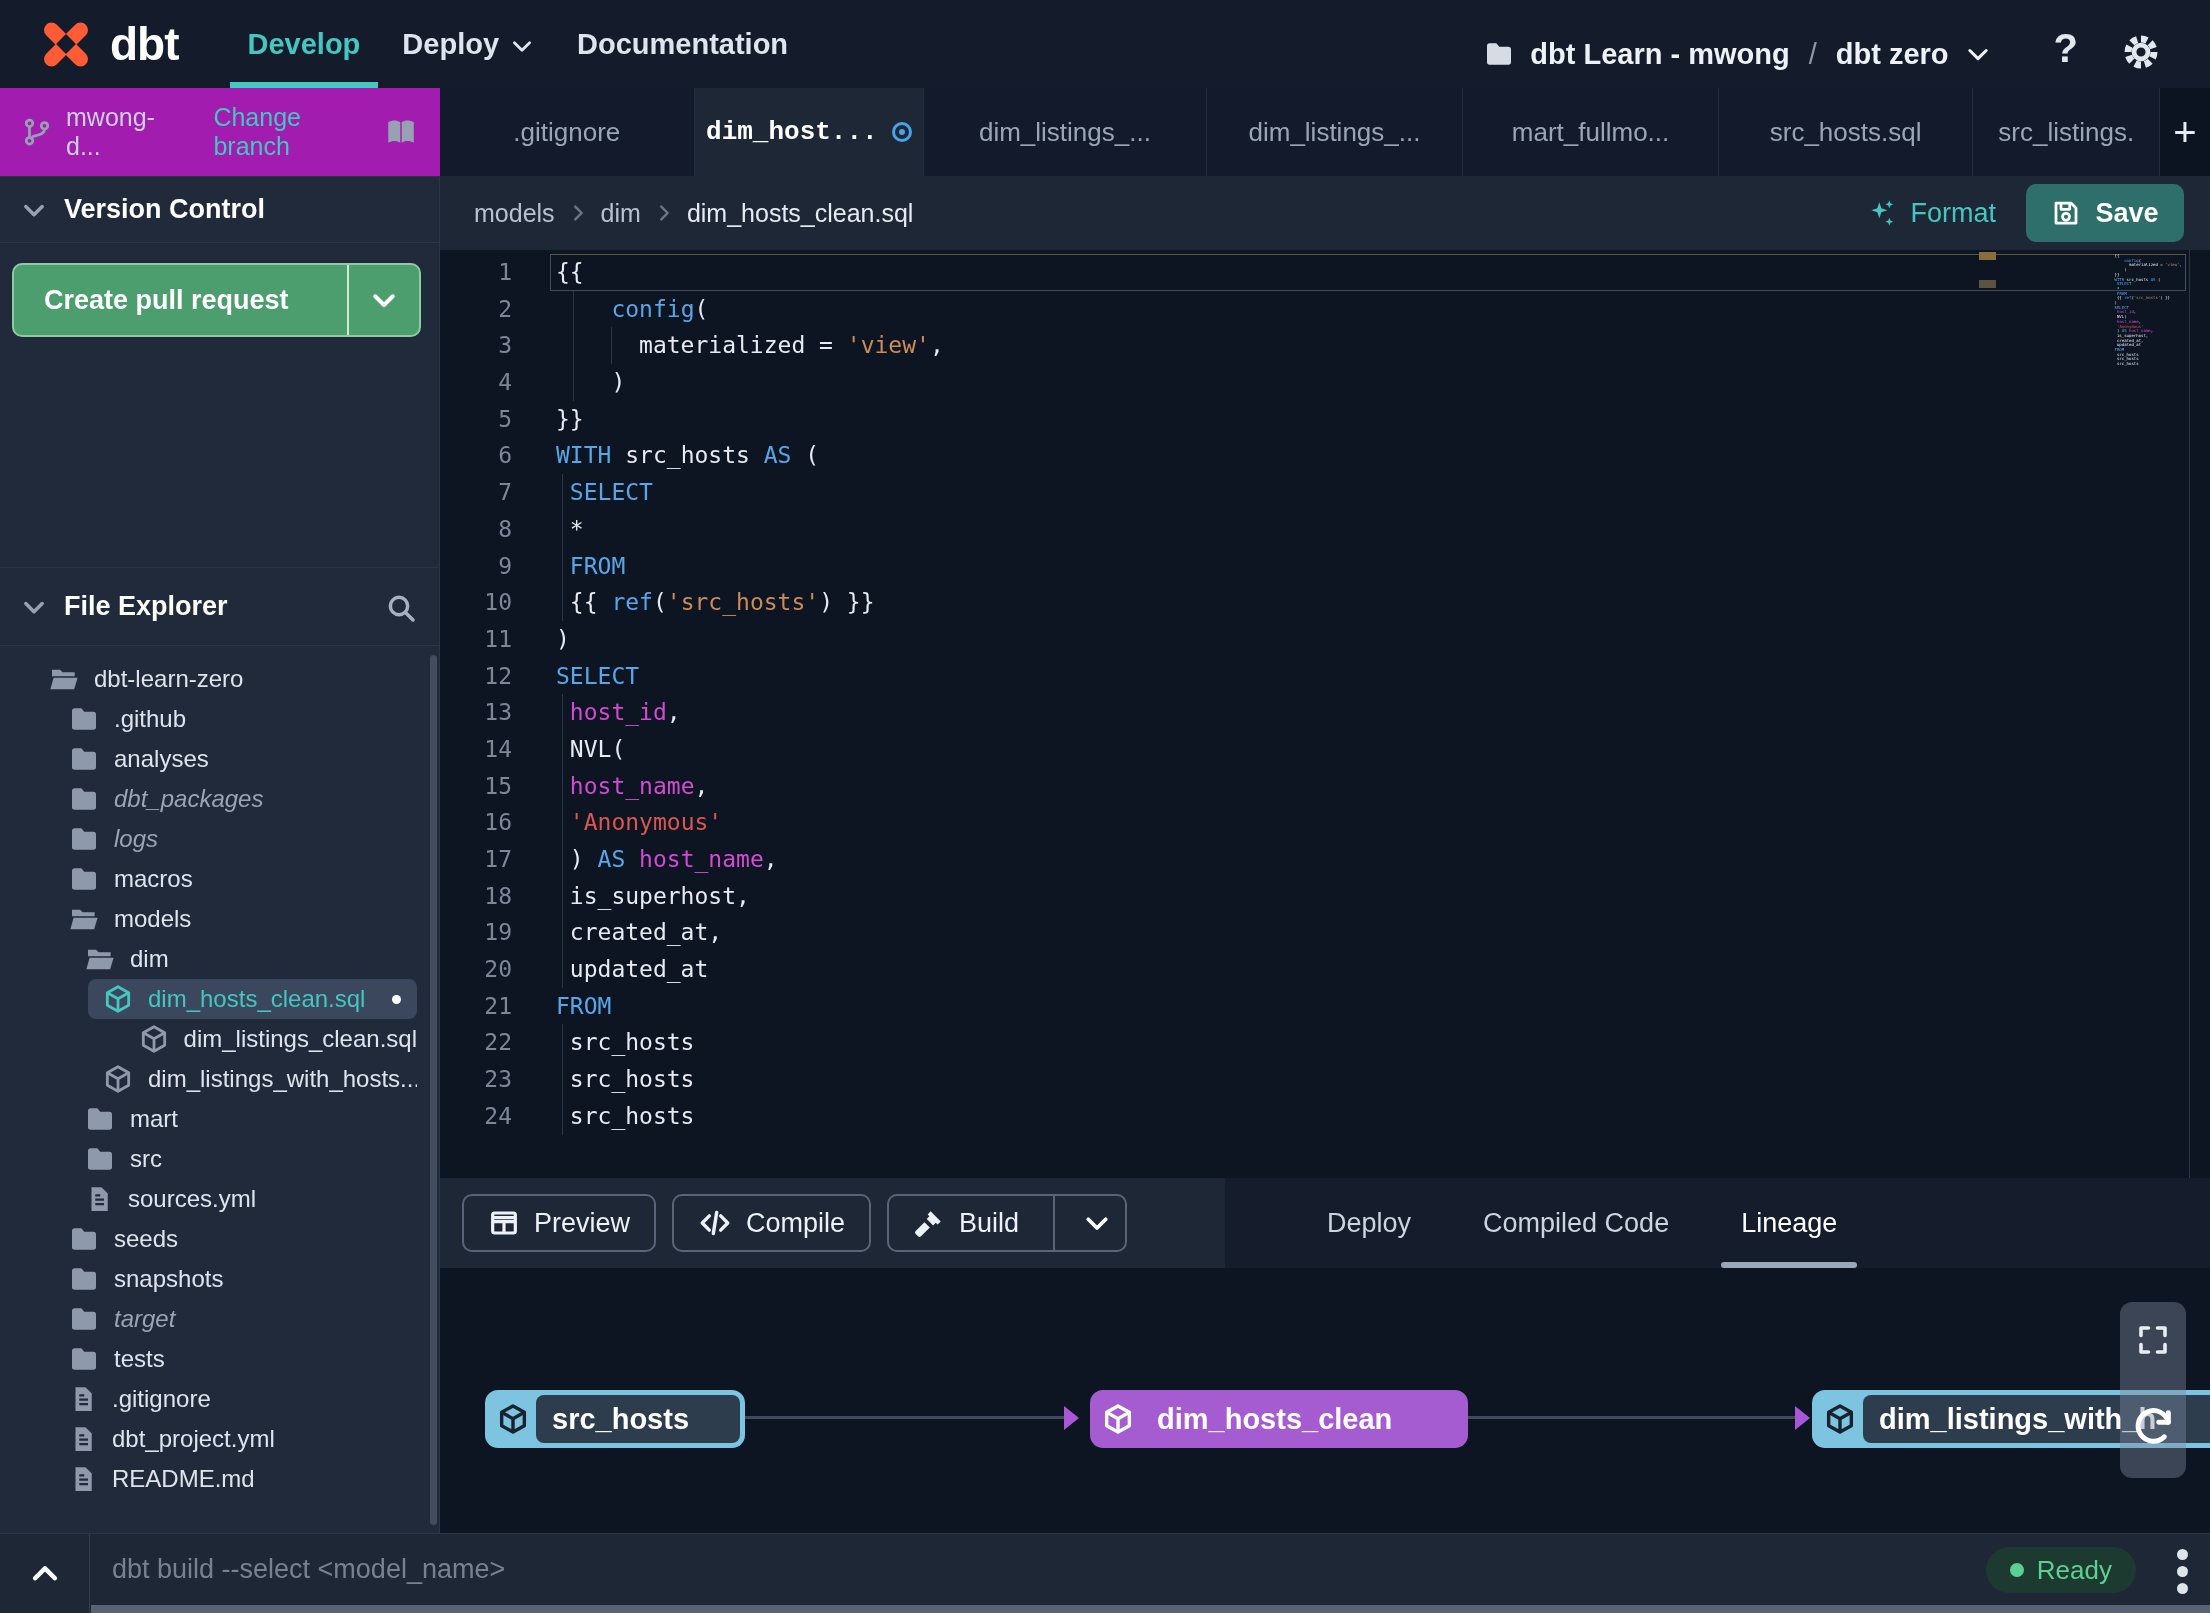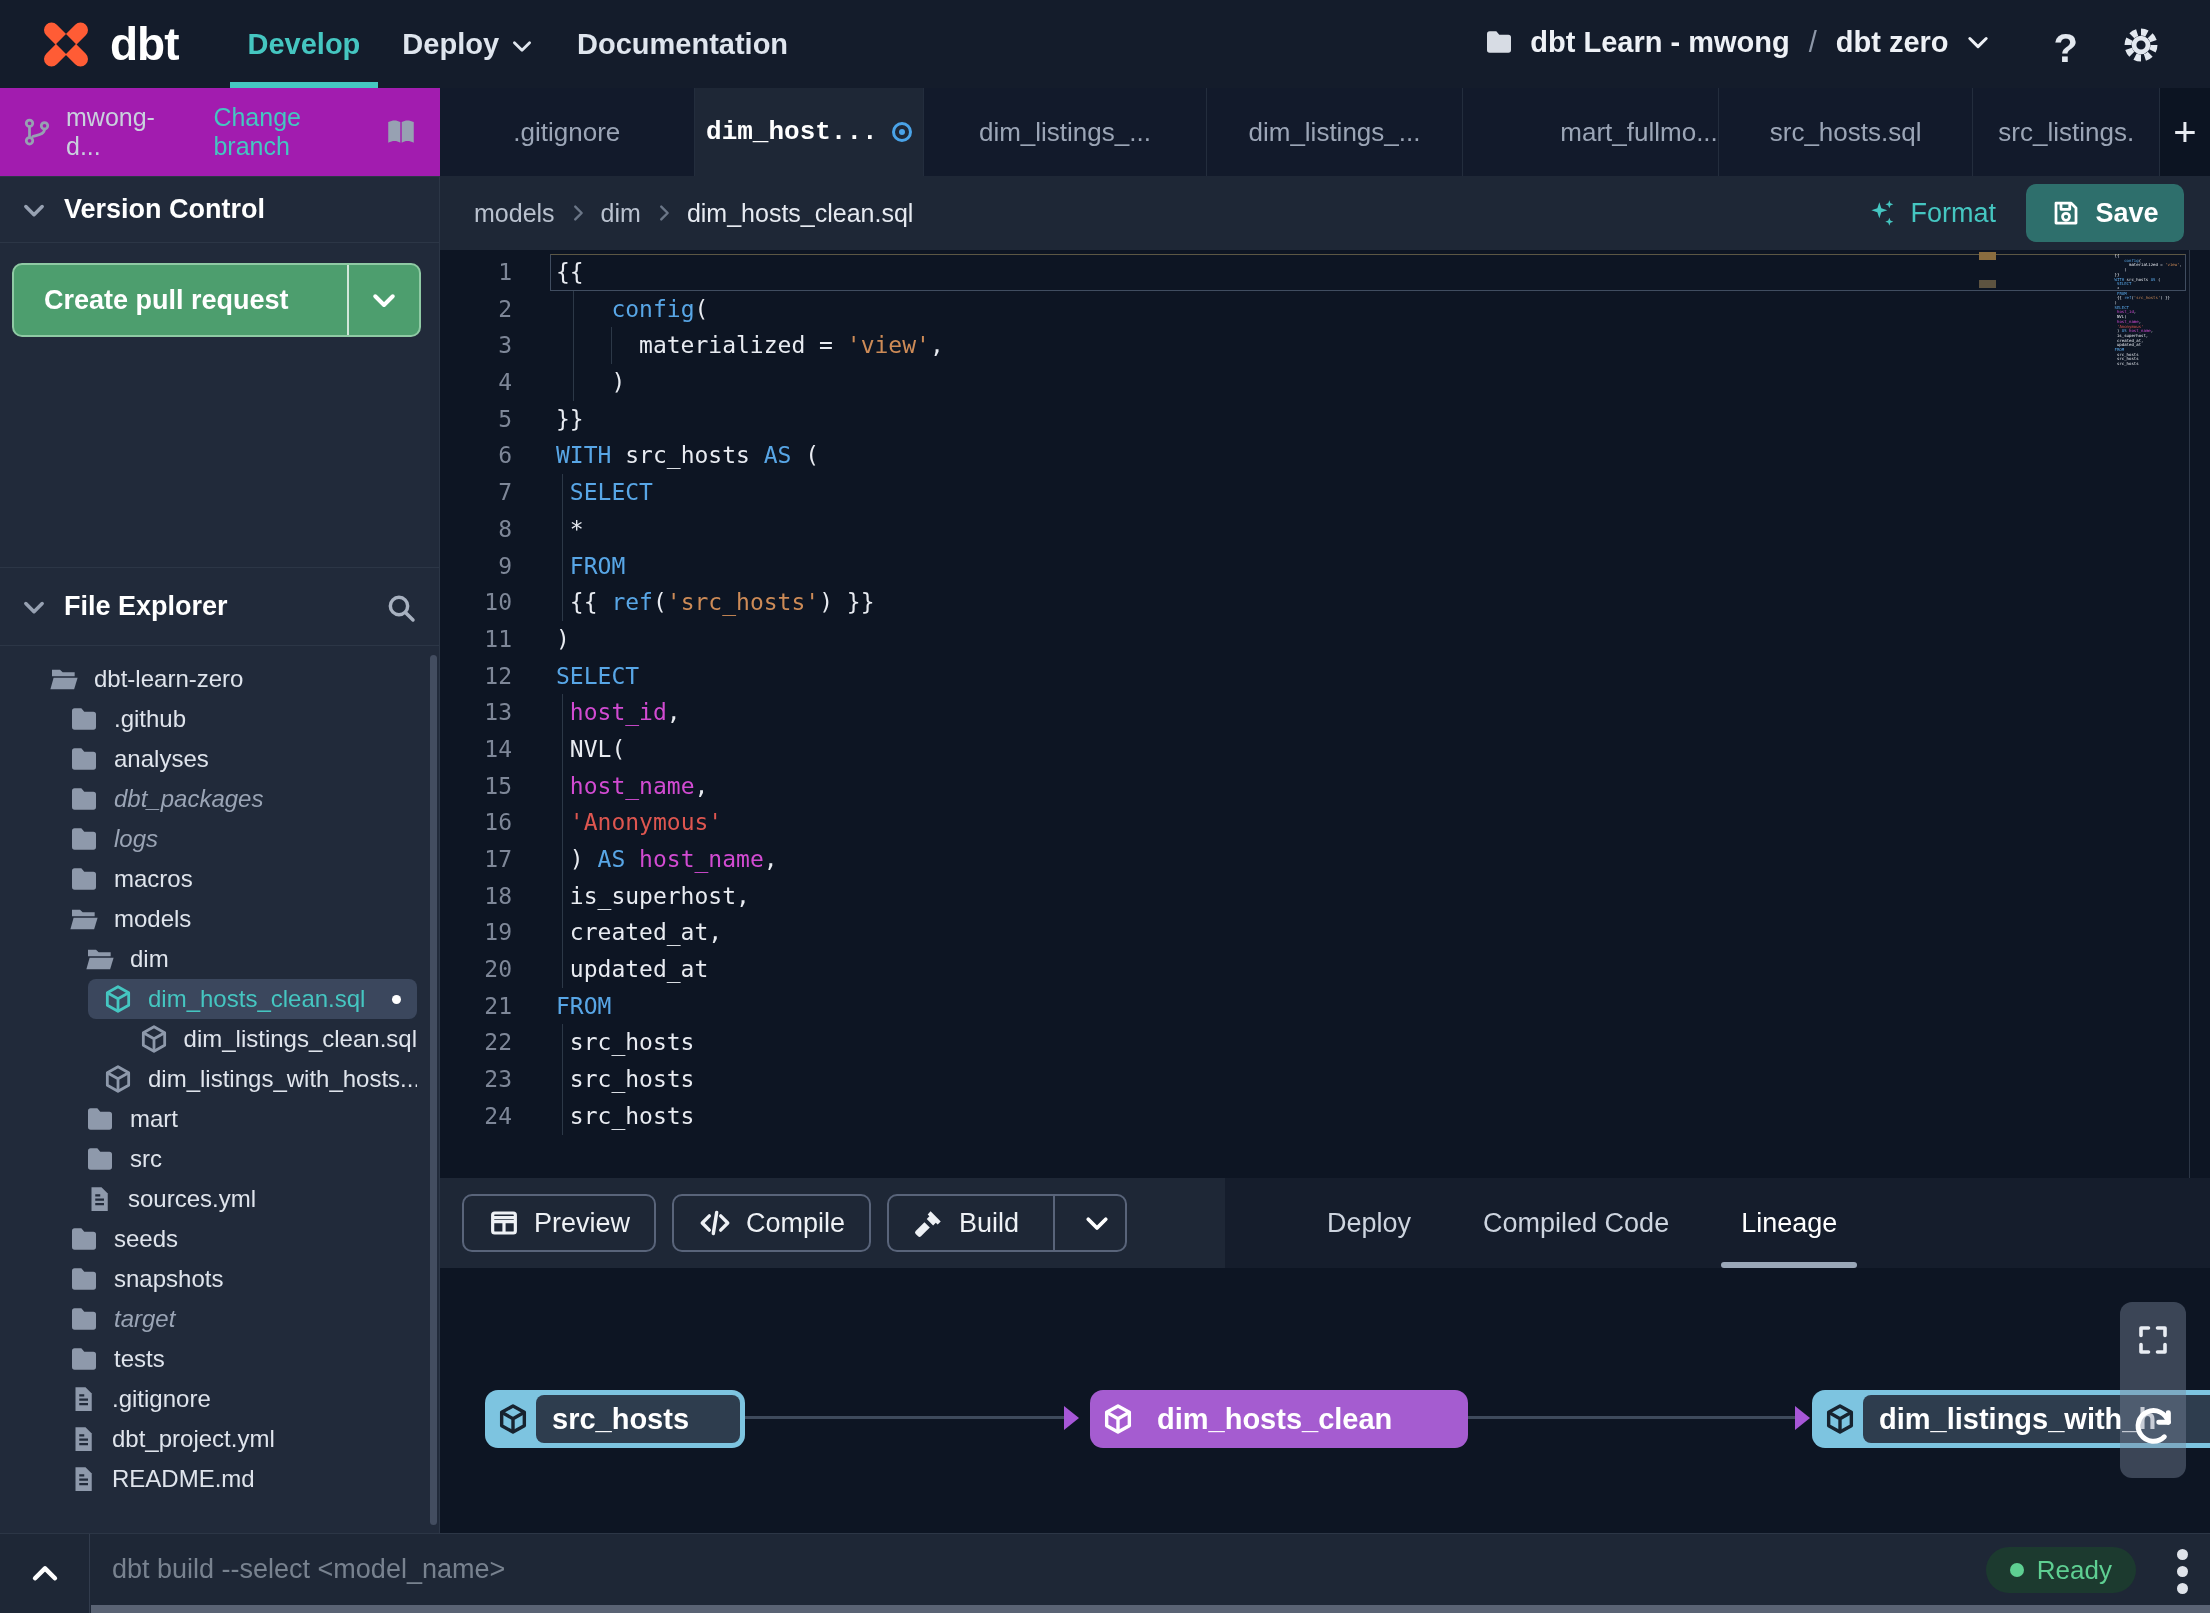--- a/index.html
+++ b/index.html
@@ -15,21 +15,21 @@
   .logo-mark::before, .logo-mark::after { content:""; position:absolute; left:2px; top:23px; width:56px; height:15px; border-radius:8px; background:#ff5c35; }
   .logo-mark::before { transform:rotate(45deg); }
   .logo-mark::after  { transform:rotate(-45deg); }
   .logo-mark .hole { position:absolute; left:23px; top:23px; width:14px; height:14px; background:#141c2b; transform:rotate(45deg); z-index:2; }
   .logo-text { font-size:46px; font-weight:700; color:#ffffff; letter-spacing:-1px; }
   .topnav { display:flex; align-items:center; height:88px; margin-left:48px; }
   .nav-item { position:relative; height:88px; display:flex; align-items:center; gap:10px; padding:0 21px; font-size:29px; font-weight:700; color:#dfe5ee; cursor:pointer; }
   .nav-item.active { color:#45c6c1; }
   .nav-item.active::after { content:""; position:absolute; left:3px; right:3px; bottom:0; height:6px; background:#45c6c1; }
   .nav-item .chev { color:#dfe5ee; margin-top:4px; }
-  .tb-right { margin-left:auto; display:flex; align-items:flex-start; padding-right:50px;margin-top:8px; }
+  .tb-right { margin-left:auto; display:flex; align-items:flex-end; padding-right:50px;margin-top:8px; }
   .proj { display:flex; align-items:center; gap:15px; font-size:29px; font-weight:700; color:#eef1f6; cursor:pointer; }
   .proj .sep { color:#8d97a8; font-weight:400; padding:0 4px; }
   .help-btn { margin-left:62px; font-size:40px; font-weight:700; color:#e3e8ef; cursor:pointer; }
   .gear-btn { margin-left:44px; color:#e3e8ef; cursor:pointer; }
 
   
   .branchbar { position:absolute; left:0; top:88px; width:440px; height:88px; background:#a21caf; display:flex; align-items:center; padding:0 22px; }
   .branch-name { font-size:25px; color:#c9d1dd; margin-left:14px; }
   .change-branch { font-size:25px; color:#45c6c1; margin-left:24px; cursor:pointer; }
   .book { margin-left:auto; color:#97a1b2; cursor:pointer; }
@@ -202,21 +202,21 @@
     <div class="tab active" style="width: 230px;">
       <span class="tab-label">dim_host...</span>
       <span class="mod-dot"></span>
     </div>
     <div class="tab" style="width: 283px;">
       <span class="tab-label">dim_listings_...</span>
     </div>
     <div class="tab" style="width: 257px;">
       <span class="tab-label">dim_listings_...</span>
     </div>
-    <div class="tab" style="width: 256px; justify-content: flex-end;">
+    <div class="tab" style="width: 256px;">
       <span class="tab-label">mart_fullmo...</span>
     </div>
     <div class="tab" style="width: 255px;">
       <span class="tab-label">src_hosts.sql</span>
     </div>
     <div class="tab" style="width: 187px;">
       <span class="tab-label">src_listings.</span>
     </div>
     <div class="newtab">+</div>
 </div>

